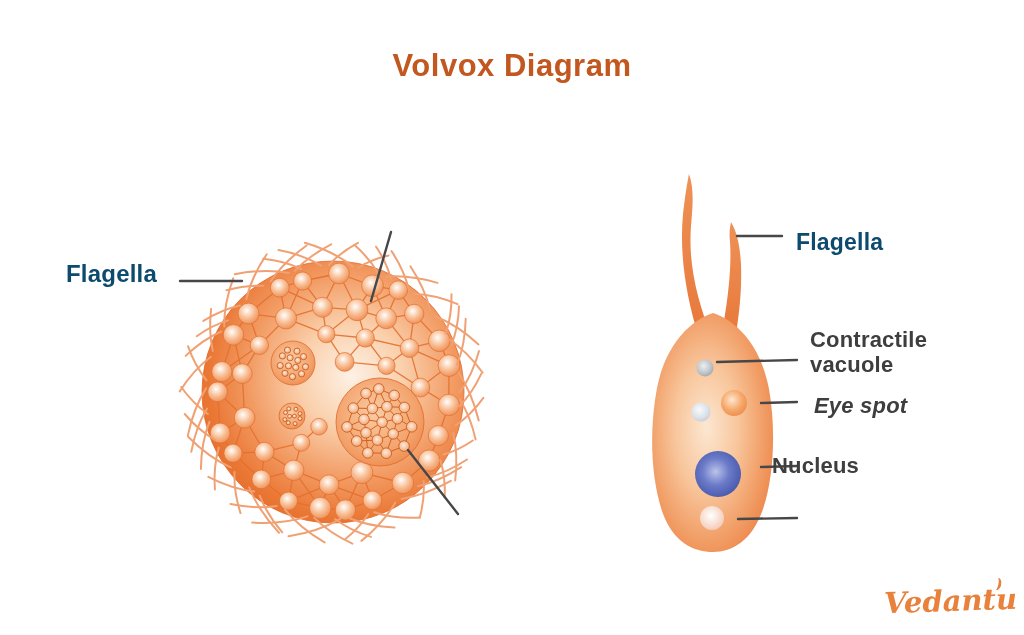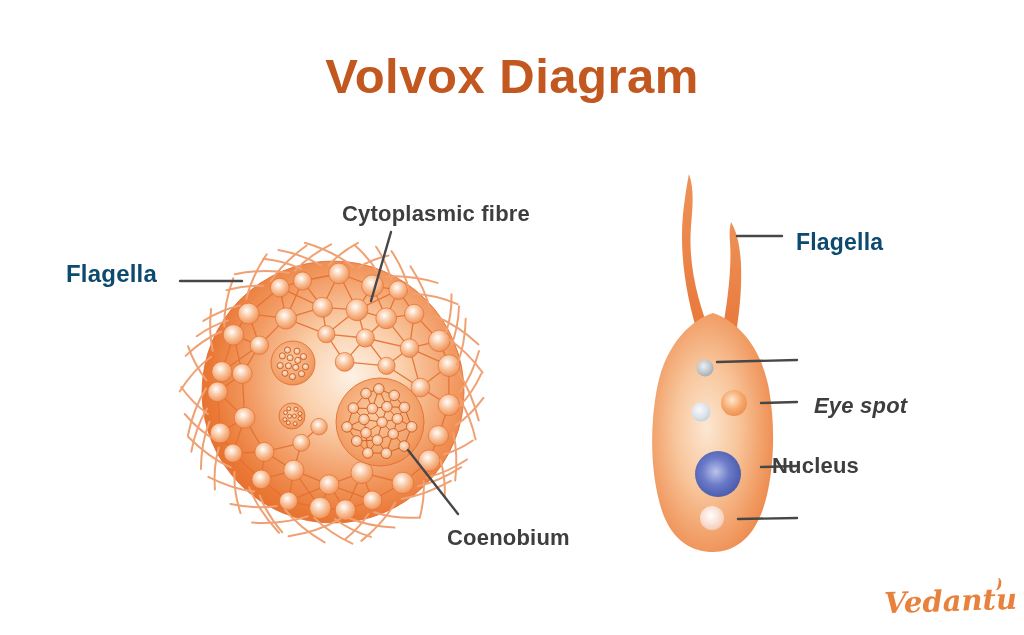--- a/index.html
+++ b/index.html
@@ -1,19 +1,19 @@
 <!DOCTYPE html>
 <html><head>
 <meta charset="utf-8">
 <style>
   html,body{margin:0;padding:0;background:#fff;}
   .stage{position:relative;width:1024px;height:635px;background:#ffffff;overflow:hidden;
          font-family:"Liberation Sans", sans-serif;}
   .title{position:absolute;top:48px;left:0;width:100%;text-align:center;
-         font-size:49px;font-weight:800;color:#C2571F;letter-spacing:.5px;}
+         font-size:31px;font-weight:800;color:#C2571F;letter-spacing:.5px;}
   .lbl{position:absolute;color:#3E3E3E;font-size:22px;font-weight:600;letter-spacing:.2px;line-height:1.14;}
   .lbl-orange{color:#0c4a6e;}
   .caption{font-size:24px;}
   #lbl-flagella-left{left:66px;top:260px;font-size:24px;}
   #lbl-cyto{left:342px;top:201px;}
   #lbl-coenobium{left:447px;top:525px;}
   #lbl-volvox-colony{left:260px;top:571px;}
   #lbl-flagella-right{left:796px;top:229px;font-size:23px;}
   #lbl-contractile{left:810px;top:327px;width:136px;}
   #lbl-eyespot{left:814px;top:393px;font-style:italic;}
@@ -408,24 +408,23 @@
       <line x1="717" y1="362" x2="797" y2="360"></line>
       <line x1="761" y1="403" x2="797" y2="402"></line>
       <line x1="761" y1="467" x2="797" y2="466"></line>
       <line x1="738" y1="519" x2="797" y2="518"></line>
     </g>
   </svg>
 
   <div class="title">Volvox Diagram</div>
 
   <div id="lbl-flagella-left" class="lbl lbl-orange">Flagella</div>
-  <div id="lbl-cyto" class="lbl">Cytoplasmic fibre</div>
-  <div id="lbl-coenobium" class="lbl">Coenobium</div>
 
   <div id="lbl-flagella-right" class="lbl lbl-orange">Flagella</div>
+  <div id="lbl-contractile" class="lbl">Contractile vacuole</div>
   <div id="lbl-eyespot" class="lbl">Eye spot</div>
   <div id="lbl-nucleus" class="lbl">Nucleus</div>
 
   <div class="logo">
     <span>Vedantu</span>
     <span class="logo-accent"></span>
   </div>
 </div>
 
 </body></html>

